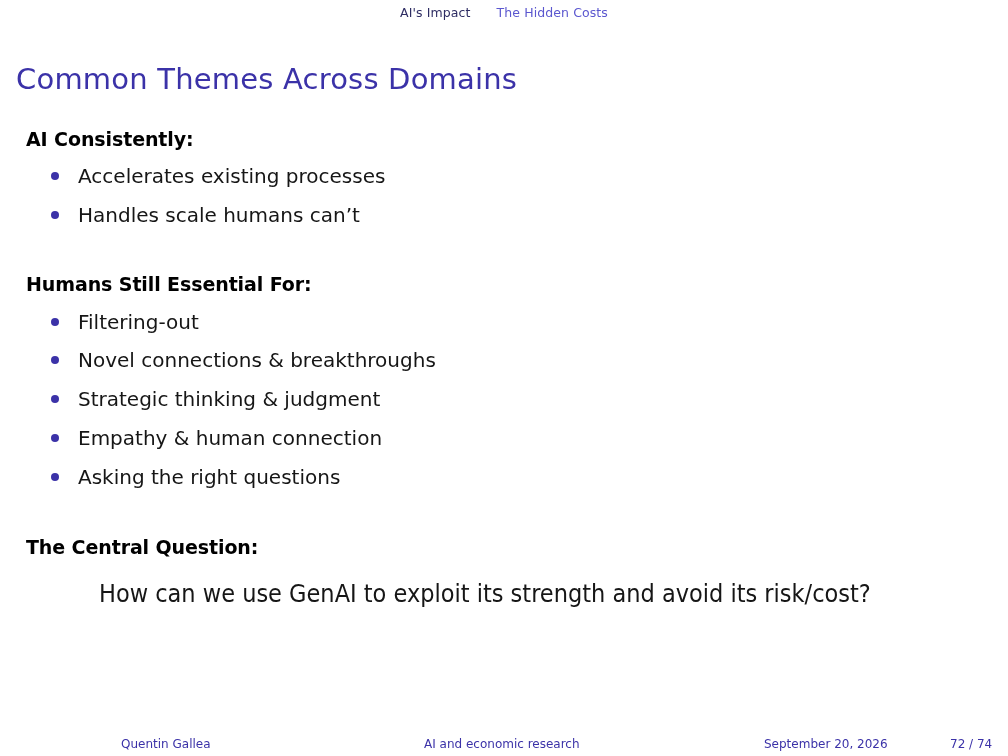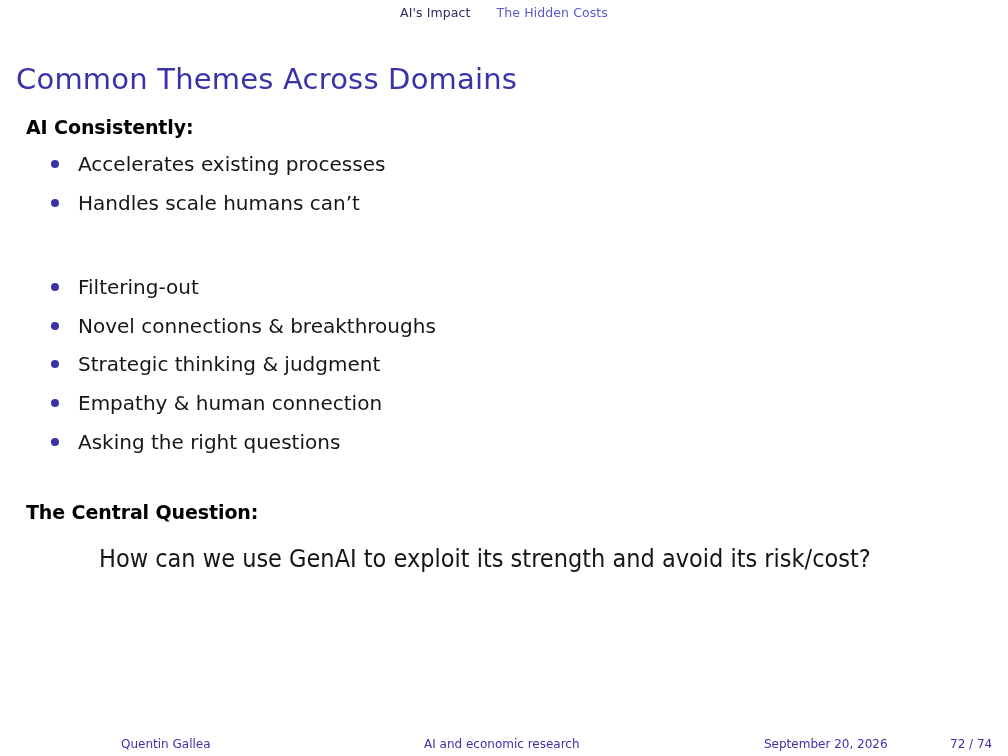--- a/index.html
+++ b/index.html
@@ -58,21 +58,21 @@
     color: #3b32a8;
     letter-spacing: 0.2px;
     line-height: 1.1;
     white-space: nowrap;
   }
 
   
   .body-area {
     position: absolute;
     left: 0;
-    top: 116px;
+    top: 128px;
     width: 1008px;
   }
 
   .block { margin: 0; }
 
   .block-heading {
     margin: 0;
     padding: 0;
     font-family: "DejaVu Sans", sans-serif;
     font-size: 19px;
@@ -178,20 +178,21 @@
         <li>
           <span class="bullet-dot"></span>
           <span>Handles scale humans can’t</span>
         </li>
       </ul>
     </div>
 
     <div class="gap-after-list-1"></div>
 
     <div class="block">
+      <div class="block-heading">Humans Still Essential For:</div>
       <div class="spacer-heading-to-list"></div>
       <ul class="bullet-list">
         <li>
           <span class="bullet-dot"></span>
           <span>Filtering-out</span>
         </li>
         <li>
           <span class="bullet-dot"></span>
           <span>Novel connections &amp; breakthroughs</span>
         </li>

